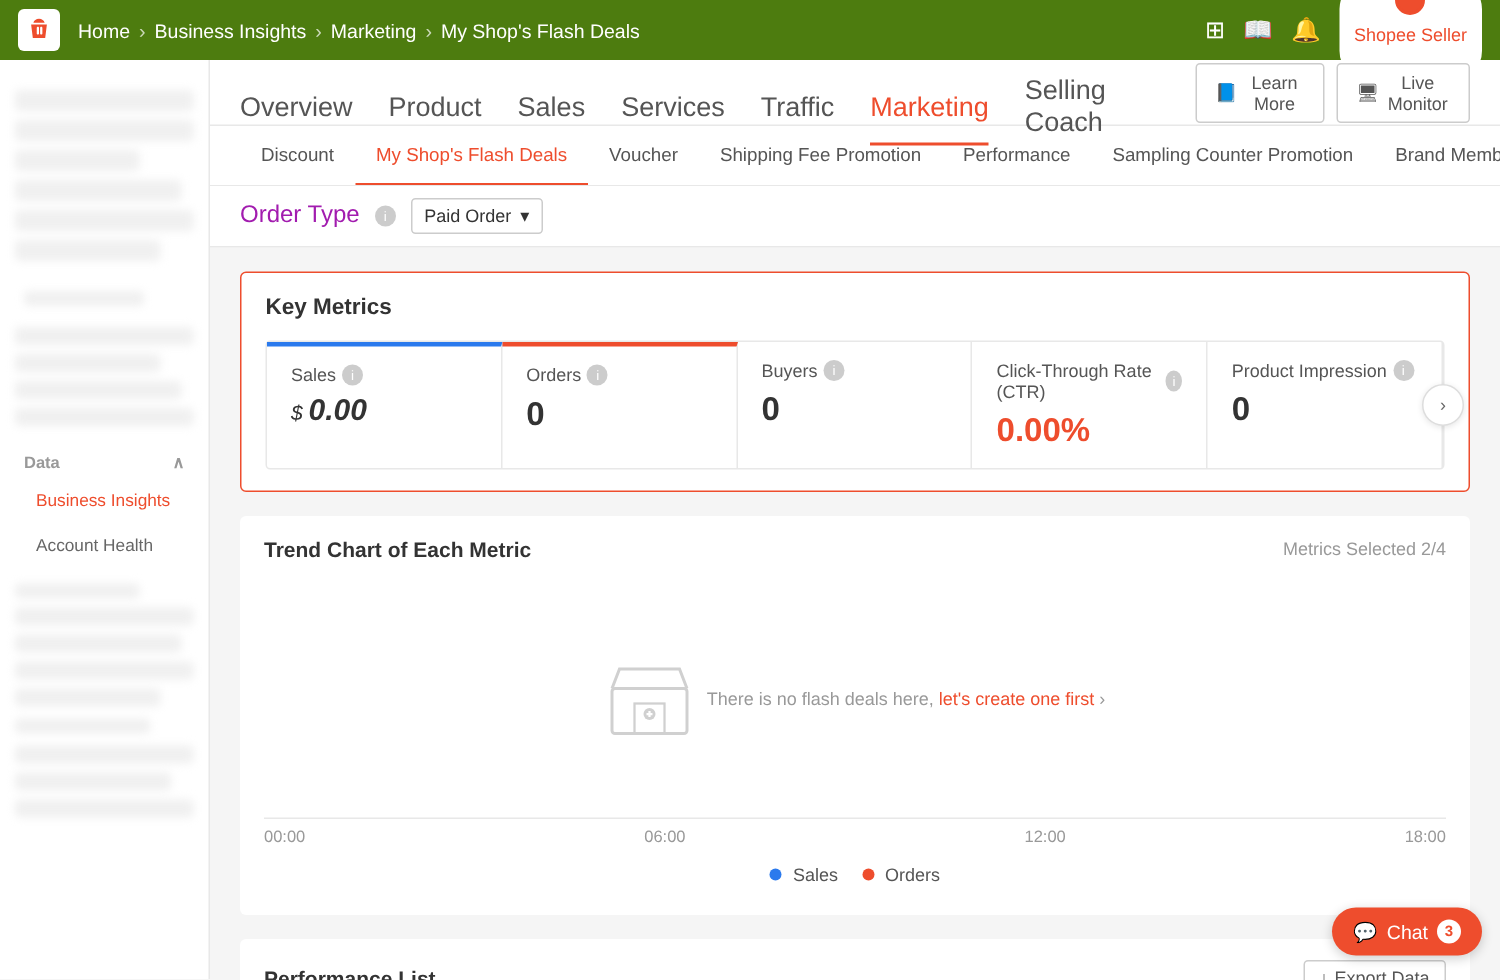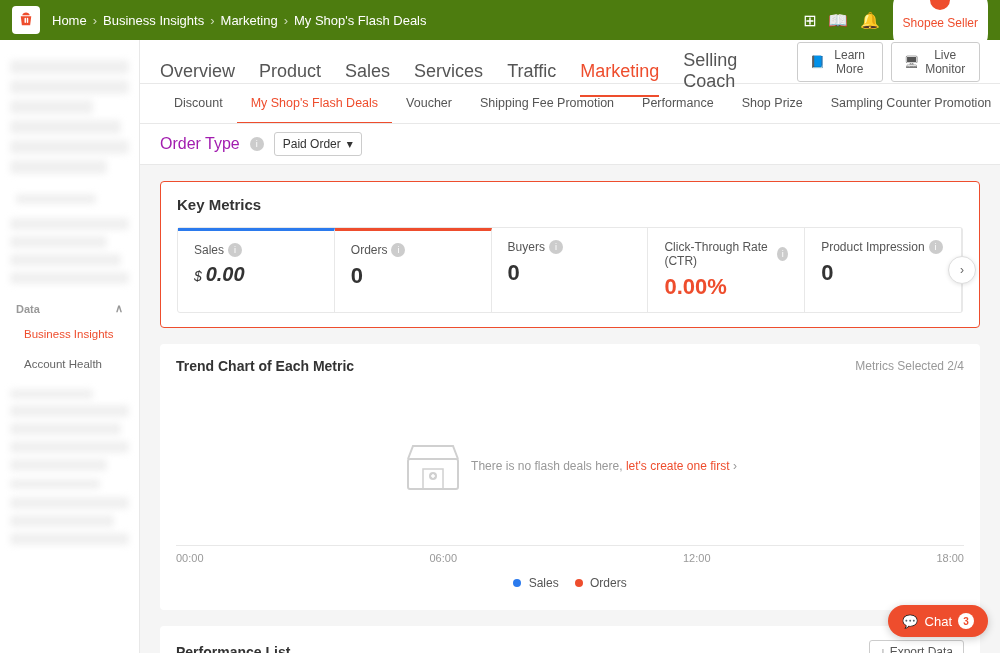--- a/index.html
+++ b/index.html
@@ -190,21 +190,20 @@
         </button>
       </div>
     </div>
 
     <div class="tabs-bar">
       <div class="tab-item">Discount</div>
       <div class="tab-item active">My Shop's Flash Deals</div>
       <div class="tab-item">Voucher</div>
       <div class="tab-item">Shipping Fee Promotion</div>
       <div class="tab-item">Performance</div>
-      <div class="tab-item">Shop Prize</div>
       <div class="tab-item">Sampling Counter Promotion</div>
       <div class="tab-item">Brand Membership</div>
     </div>
 
     <div class="filter-bar">
       <span class="filter-label">Order Type</span>
       <span class="info-icon">i</span>
       <div class="filter-select">
         <span>Paid Order</span>
         <span>▾</span>

